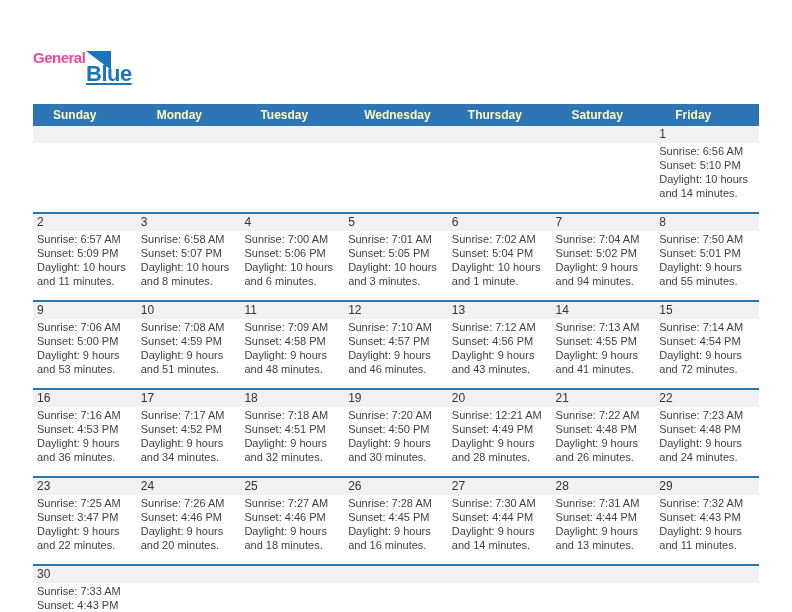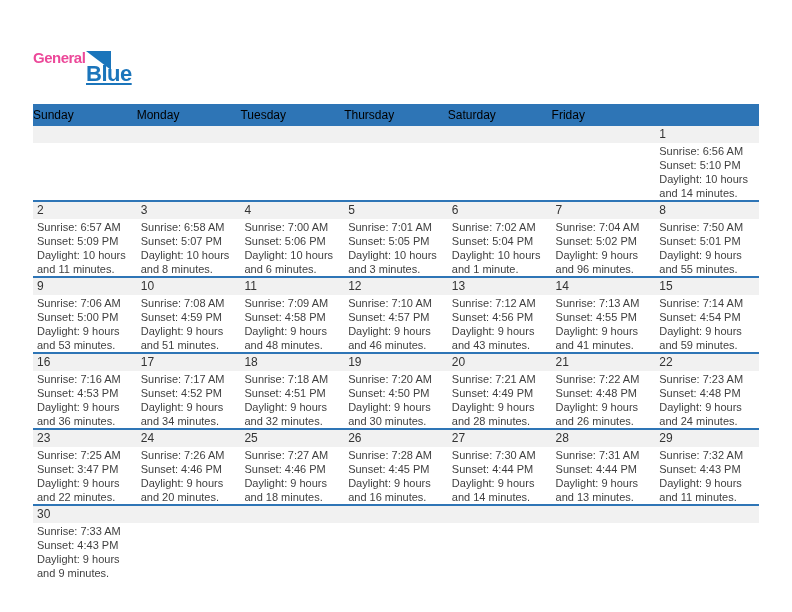--- a/index.html
+++ b/index.html
@@ -22,46 +22,47 @@
   .logo-line2{font-size:22px;font-weight:700;color:var(--accent);letter-spacing:-0.5px;padding-left:53px;margin-top:-7px;text-decoration:underline;}
 
   
   .titleblock{position:absolute;right:33px;top:40px;text-align:right;}
   .month-title{font-size:26px;color:#141414;font-weight:400;}
   .location-subtitle{font-size:15px;color:#1A1A1A;font-weight:400;margin-top:13px;}
 
   
   .calendar{position:absolute;left:33px;top:104px;width:726px;}
   .dow-row{display:grid;grid-template-columns:repeat(7,1fr);background:var(--header-bg);height:22px;}
-  .dow{color:#000000;font-size:12px;line-height:22px;padding-left:0;font-weight:400;overflow:hidden;white-space:nowrap;}
+  .dow{color:#fef9c3;font-size:12px;line-height:22px;padding-left:20px;font-weight:700;overflow:hidden;white-space:nowrap;}
   .week{display:grid;grid-template-columns:repeat(7,1fr);min-height:73px;}
   .week + .week{border-top:2px solid var(--line-blue);}
   .cell{overflow:hidden;}
   .band{height:17px;background:var(--band-gray);font-size:12px;line-height:17px;color:#333;padding-left:4px;}
-  .details{padding:1px 2px 0 4px;font-size:11px;line-height:14px;color:var(--detail-text);}
+  .details{padding:1px 2px 12px 4px;font-size:11px;line-height:14px;color:var(--detail-text);}
 </style>
 </head>
 <body>
 
 <div class="page">
 
   <div class="logo">
     <div class="logo-line1">
       <span class="logo-part1">General</span>
       <span class="tri"></span>
     </div>
     <div class="logo-line2">Blue</div>
   </div>
 
 
   <div class="calendar">
     <div class="dow-row">
         <div class="dow">Sunday</div>
         <div class="dow">Monday</div>
         <div class="dow">Tuesday</div>
+        <div class="dow">Wednesday</div>
         <div class="dow">Thursday</div>
         <div class="dow">Saturday</div>
         <div class="dow">Friday</div>
       </div>
     <div>
         <div class="week">
           <div class="cell">
             <div class="band"></div>
           </div>
           <div class="cell">
@@ -134,21 +135,21 @@
               <div>Daylight: 10 hours</div>
               <div>and 1 minute.</div>
             </div>
           </div>
           <div class="cell">
             <div class="band">7</div>
             <div class="details">
               <div>Sunrise: 7:04 AM</div>
               <div>Sunset: 5:02 PM</div>
               <div>Daylight: 9 hours</div>
-              <div>and 96 minutes.</div>
+              <div>and 94 minutes.</div>
             </div>
           </div>
           <div class="cell">
             <div class="band">8</div>
             <div class="details">
               <div>Sunrise: 7:50 AM</div>
               <div>Sunset: 5:01 PM</div>
               <div>Daylight: 9 hours</div>
               <div>and 55 minutes.</div>
             </div>
@@ -208,21 +209,21 @@
               <div>Daylight: 9 hours</div>
               <div>and 41 minutes.</div>
             </div>
           </div>
           <div class="cell">
             <div class="band">15</div>
             <div class="details">
               <div>Sunrise: 7:14 AM</div>
               <div>Sunset: 4:54 PM</div>
               <div>Daylight: 9 hours</div>
-              <div>and 59 minutes.</div>
+              <div>and 72 minutes.</div>
             </div>
           </div>
         </div>
         <div class="week">
           <div class="cell">
             <div class="band">16</div>
             <div class="details">
               <div>Sunrise: 7:16 AM</div>
               <div>Sunset: 4:53 PM</div>
               <div>Daylight: 9 hours</div>
@@ -252,21 +253,21 @@
             <div class="details">
               <div>Sunrise: 7:20 AM</div>
               <div>Sunset: 4:50 PM</div>
               <div>Daylight: 9 hours</div>
               <div>and 30 minutes.</div>
             </div>
           </div>
           <div class="cell">
             <div class="band">20</div>
             <div class="details">
-              <div>Sunrise: 7:21 AM</div>
+              <div>Sunrise: 12:21 AM</div>
               <div>Sunset: 4:49 PM</div>
               <div>Daylight: 9 hours</div>
               <div>and 28 minutes.</div>
             </div>
           </div>
           <div class="cell">
             <div class="band">21</div>
             <div class="details">
               <div>Sunrise: 7:22 AM</div>
               <div>Sunset: 4:48 PM</div>

